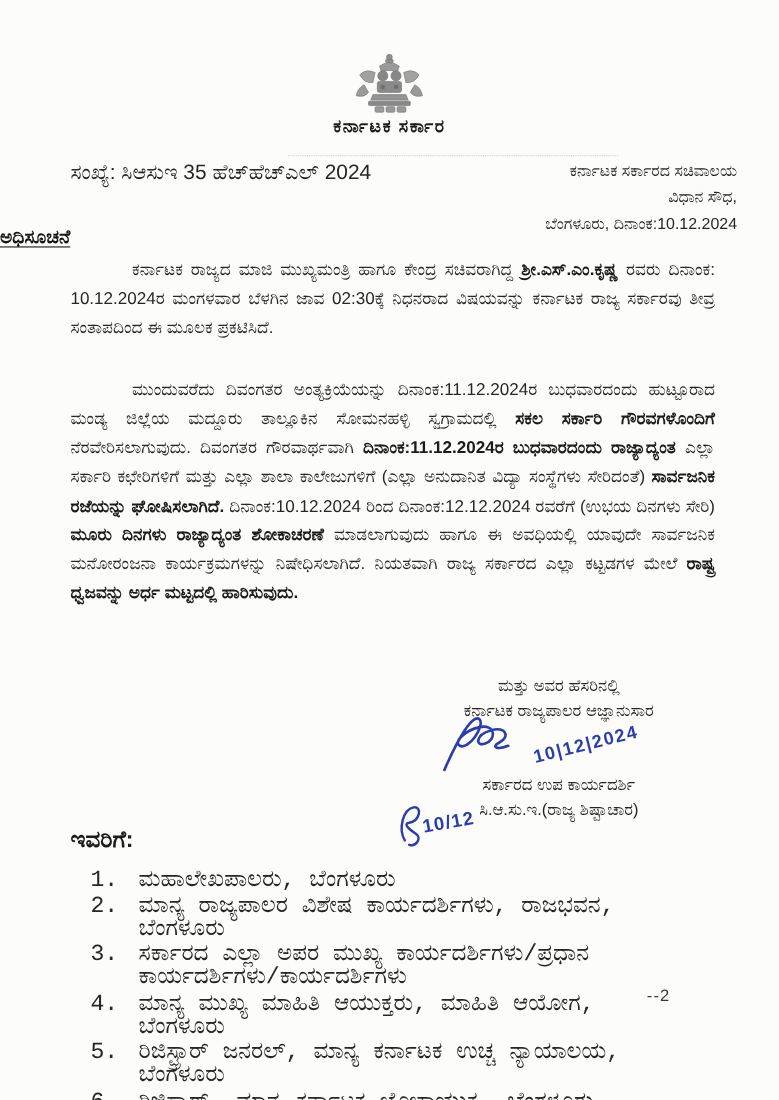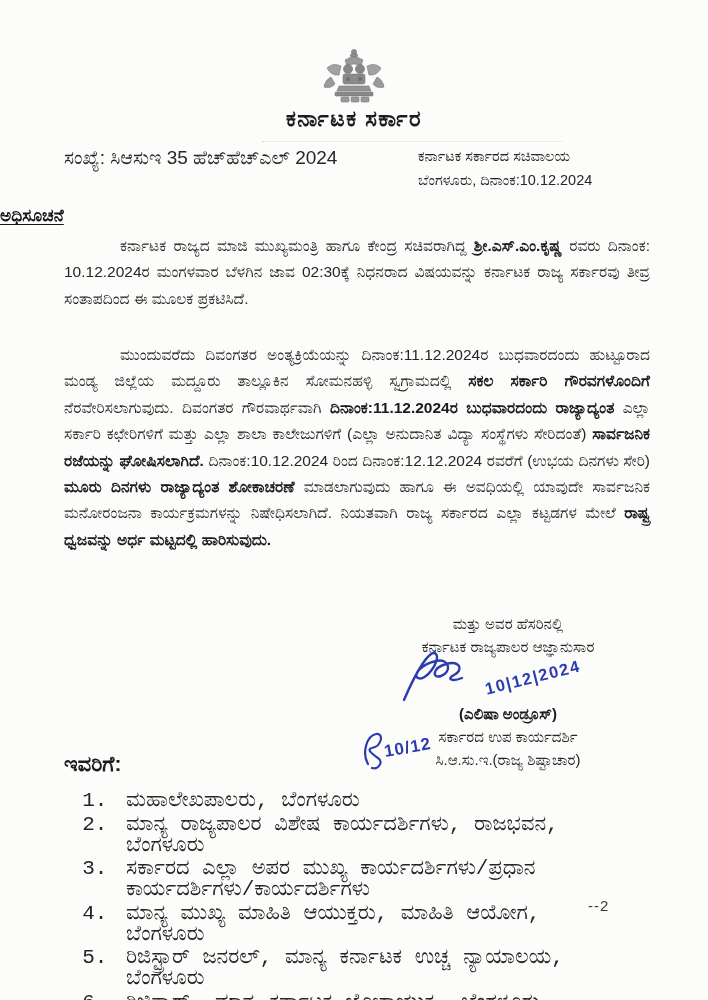--- a/index.html
+++ b/index.html
@@ -8,24 +8,24 @@
     position:relative;
     width:708px;height:1000px;
     margin:0 auto;
     background:#fcfcfb;
     font-family:"Liberation Sans","DejaVu Sans",sans-serif;
     color:#262626;
     overflow:hidden;
   }
   .emblem-wrap{position:absolute;top:46px;left:0;width:100%;display:flex;justify-content:center;}
   .govt-title{position:absolute;top:106px;left:0;width:100%;text-align:center;
-    font-size:22px;font-weight:bold;letter-spacing:1.5px;color:#1c1c1c;}
+    font-size:16px;font-weight:bold;letter-spacing:1.5px;color:#1c1c1c;}
   .scan-line{position:absolute;top:141px;left:262px;width:300px;border-top:1.5px dotted #b9b9b9;opacity:.55;}
   .ref-line{position:absolute;top:147px;left:64px;font-size:19px;}
-  .office-block{position:absolute;top:144px;left:418px;width:252px;text-align:left;
+  .office-block{position:absolute;top:144px;left:418px;width:252px;text-align:right;
     font-size:14.5px;line-height:24px;}
   .notif-heading{position:absolute;top:206px;left:0;width:100%;text-align:left;
     font-size:17px;font-weight:bold;text-decoration:underline;text-underline-offset:3px;color:#161616;}
   .body-para{position:absolute;left:64px;width:586px;text-align:justify;
     font-size:15.5px;line-height:26.4px;}
   .para-1{top:233px;text-indent:56px;}
   .para-2{top:342px;text-indent:56px;}
   .b{font-weight:bold;color:#1b1b1b;}
   .sign-block{position:absolute;top:612px;left:352px;width:312px;text-align:center;
     font-size:15px;line-height:23px;}
@@ -73,20 +73,21 @@
   </div>
 
   <div class="govt-title">ಕರ್ನಾಟಕ ಸರ್ಕಾರ</div>
 
   <div class="scan-line"></div>
 
   <div class="ref-line">ಸಂಖ್ಯೆ: ಸಿಆಸುಇ 35 ಹೆಚ್‌ಹೆಚ್‌ಎಲ್ 2024</div>
 
   <div class="office-block">
     <div>ಕರ್ನಾಟಕ ಸರ್ಕಾರದ ಸಚಿವಾಲಯ</div>
+    <div>ವಿಧಾನ ಸೌಧ,</div>
     <div>ಬೆಂಗಳೂರು, ದಿನಾಂಕ:10.12.2024</div>
   </div>
 
   <div class="notif-heading">ಅಧಿಸೂಚನೆ</div>
 
   <div class="body-para para-1">
     <span>ಕರ್ನಾಟಕ ರಾಜ್ಯದ ಮಾಜಿ ಮುಖ್ಯಮಂತ್ರಿ ಹಾಗೂ ಕೇಂದ್ರ ಸಚಿವರಾಗಿದ್ದ </span><span class="b">ಶ್ರೀ.ಎಸ್.ಎಂ.ಕೃಷ್ಣ</span><span> ರವರು ದಿನಾಂಕ: 10.12.2024ರ ಮಂಗಳವಾರ ಬೆಳಗಿನ ಜಾವ 02:30ಕ್ಕೆ ನಿಧನರಾದ ವಿಷಯವನ್ನು ಕರ್ನಾಟಕ ರಾಜ್ಯ ಸರ್ಕಾರವು ತೀವ್ರ ಸಂತಾಪದಿಂದ ಈ ಮೂಲಕ ಪ್ರಕಟಿಸಿದೆ.</span>
   </div>
 
   <div class="body-para para-2">
@@ -97,21 +98,20 @@
     <div>ಮತ್ತು ಅವರ ಹೆಸರಿನಲ್ಲಿ</div>
     <div>ಕರ್ನಾಟಕ ರಾಜ್ಯಪಾಲರ ಆಜ್ಞಾನುಸಾರ</div>
     <div class="sig-space">
       <span class="sig-ink">
         <svg width="100" height="58" viewBox="0 0 100 58" aria-hidden="true">
           <path d="M8 56 C 20 28, 34 4, 40 10 C 45 16, 30 38, 22 34 C 16 31, 26 20, 40 17 C 54 14, 56 28, 45 32 C 36 35, 36 24, 50 20 C 64 16, 68 26, 58 31 C 50 35, 56 38, 66 34" fill="none" stroke="#2b3cae" stroke-width="2.4" stroke-linecap="round"></path>
         </svg>
       </span>
       <span class="sig-date">10|12|2024</span>
     </div>
-    <div class="signatory-name">(ಎಲಿಷಾ ಅಂಡ್ರೂಸ್)</div>
     <div>ಸರ್ಕಾರದ ಉಪ ಕಾರ್ಯದರ್ಶಿ</div>
     <div>ಸಿ.ಆ.ಸು.ಇ.(ರಾಜ್ಯ ಶಿಷ್ಟಾಚಾರ)</div>
   </div>
 
   <div class="initial-mark">
     <svg width="40" height="50" viewBox="0 0 40 50" aria-hidden="true" style="position:absolute;top:0;left:0;">
       <path d="M10 40 C 4 30, 8 12, 18 10 C 26 9, 24 22, 14 24 C 8 25, 14 30, 20 34 C 26 38, 20 46, 14 44" fill="none" stroke="#2b3cae" stroke-width="2.2" stroke-linecap="round"></path>
     </svg>
     <span class="initial-text">10/12</span>
   </div>

